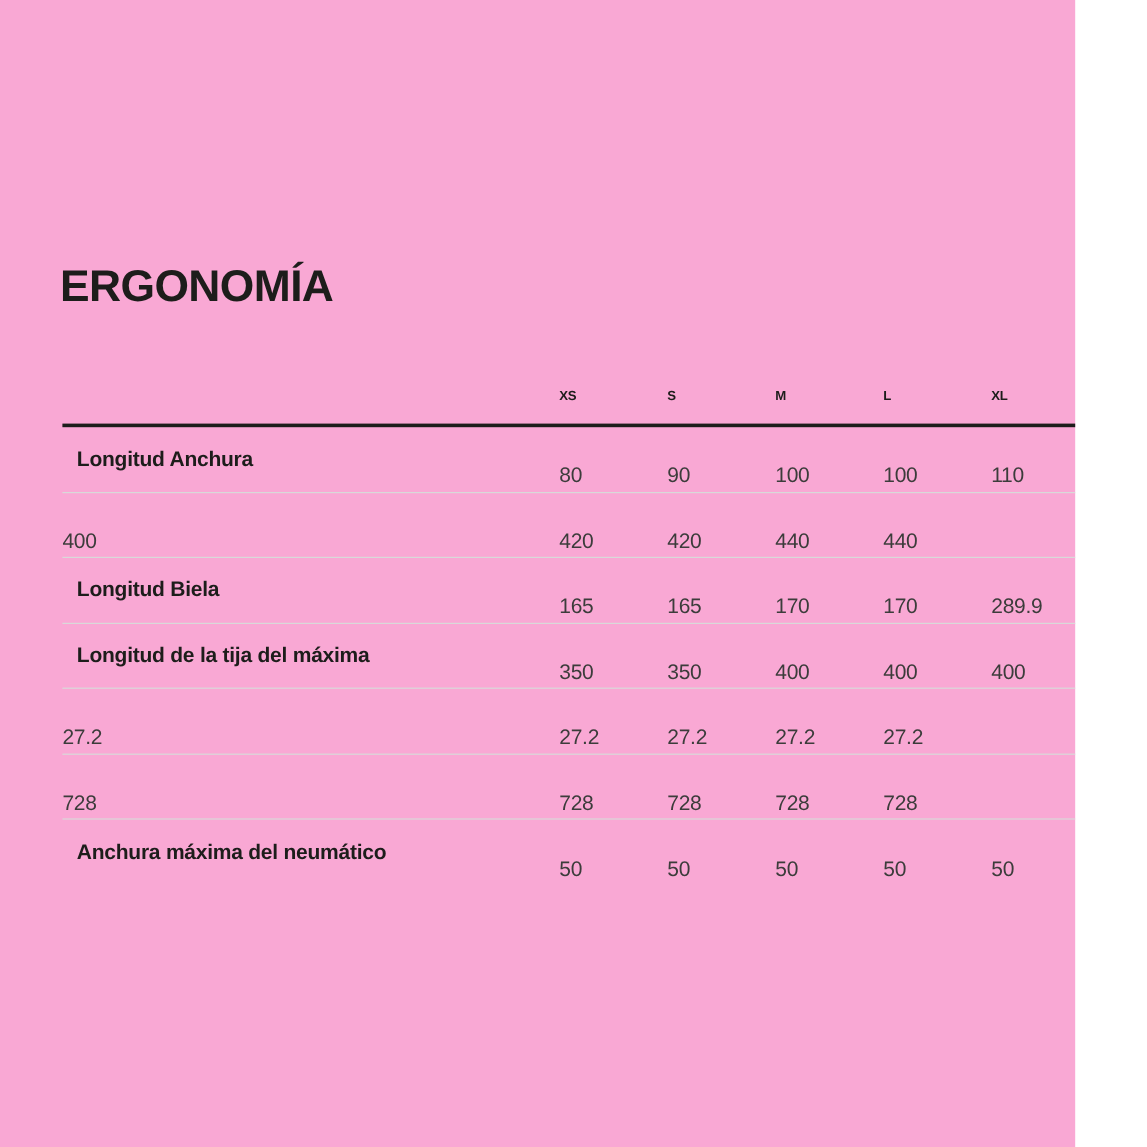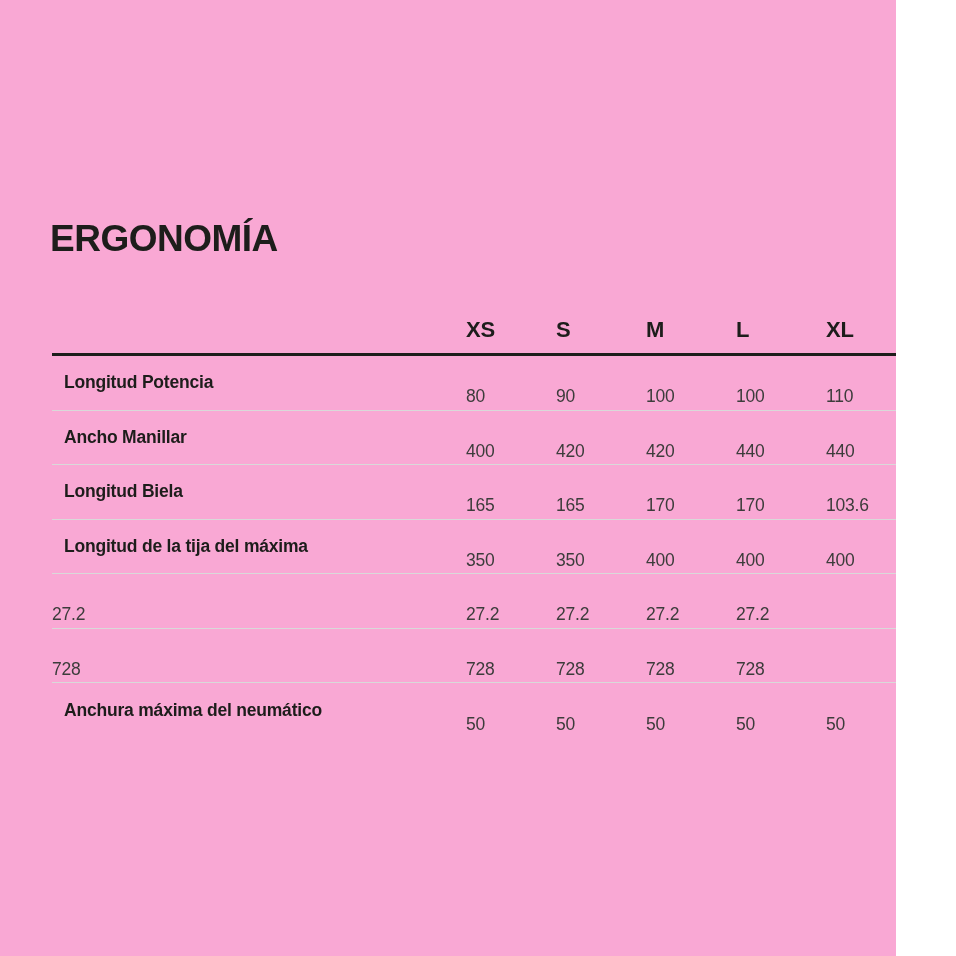--- a/index.html
+++ b/index.html
@@ -38,21 +38,21 @@
     grid-template-columns: 414px repeat(5, 90px);
     align-items: center;
   }
   .header-row {
     padding-top: 61px;
     padding-bottom: 13px;
     border-bottom: 3px solid #1d1d1b;
     align-items: end;
   }
   .col-header {
-    font-size: 22px;
+    font-size: 11px;
     font-weight: 700;
     line-height: 20px;
     color: #1d1d1b;
     letter-spacing: -0.2px;
   }
   .data-row {
     height: 54.5px;
     border-bottom: 1px solid #d9d9d9;
     box-sizing: border-box;
   }
@@ -88,44 +88,43 @@
       <div class="grid-row header-row">
         <div class="row-label"></div>
         <div class="col-header">XS</div>
         <div class="col-header">S</div>
         <div class="col-header">M</div>
         <div class="col-header">L</div>
         <div class="col-header">XL</div>
       </div>
 
       <div class="grid-row data-row">
-        <div class="row-label">Longitud Potencia</div>
+        <div class="row-label">Longitud Anchura</div>
         <div class="cell-value">80</div>
         <div class="cell-value">90</div>
         <div class="cell-value">100</div>
         <div class="cell-value">100</div>
         <div class="cell-value">110</div>
       </div>
 
       <div class="grid-row data-row">
-        <div class="row-label">Ancho Manillar</div>
         <div class="cell-value">400</div>
         <div class="cell-value">420</div>
         <div class="cell-value">420</div>
         <div class="cell-value">440</div>
         <div class="cell-value">440</div>
       </div>
 
       <div class="grid-row data-row">
         <div class="row-label">Longitud Biela</div>
         <div class="cell-value">165</div>
         <div class="cell-value">165</div>
         <div class="cell-value">170</div>
         <div class="cell-value">170</div>
-        <div class="cell-value">103.6</div>
+        <div class="cell-value">289.9</div>
       </div>
 
       <div class="grid-row data-row">
         <div class="row-label">Longitud de la tija del máxima</div>
         <div class="cell-value">350</div>
         <div class="cell-value">350</div>
         <div class="cell-value">400</div>
         <div class="cell-value">400</div>
         <div class="cell-value">400</div>
       </div>

